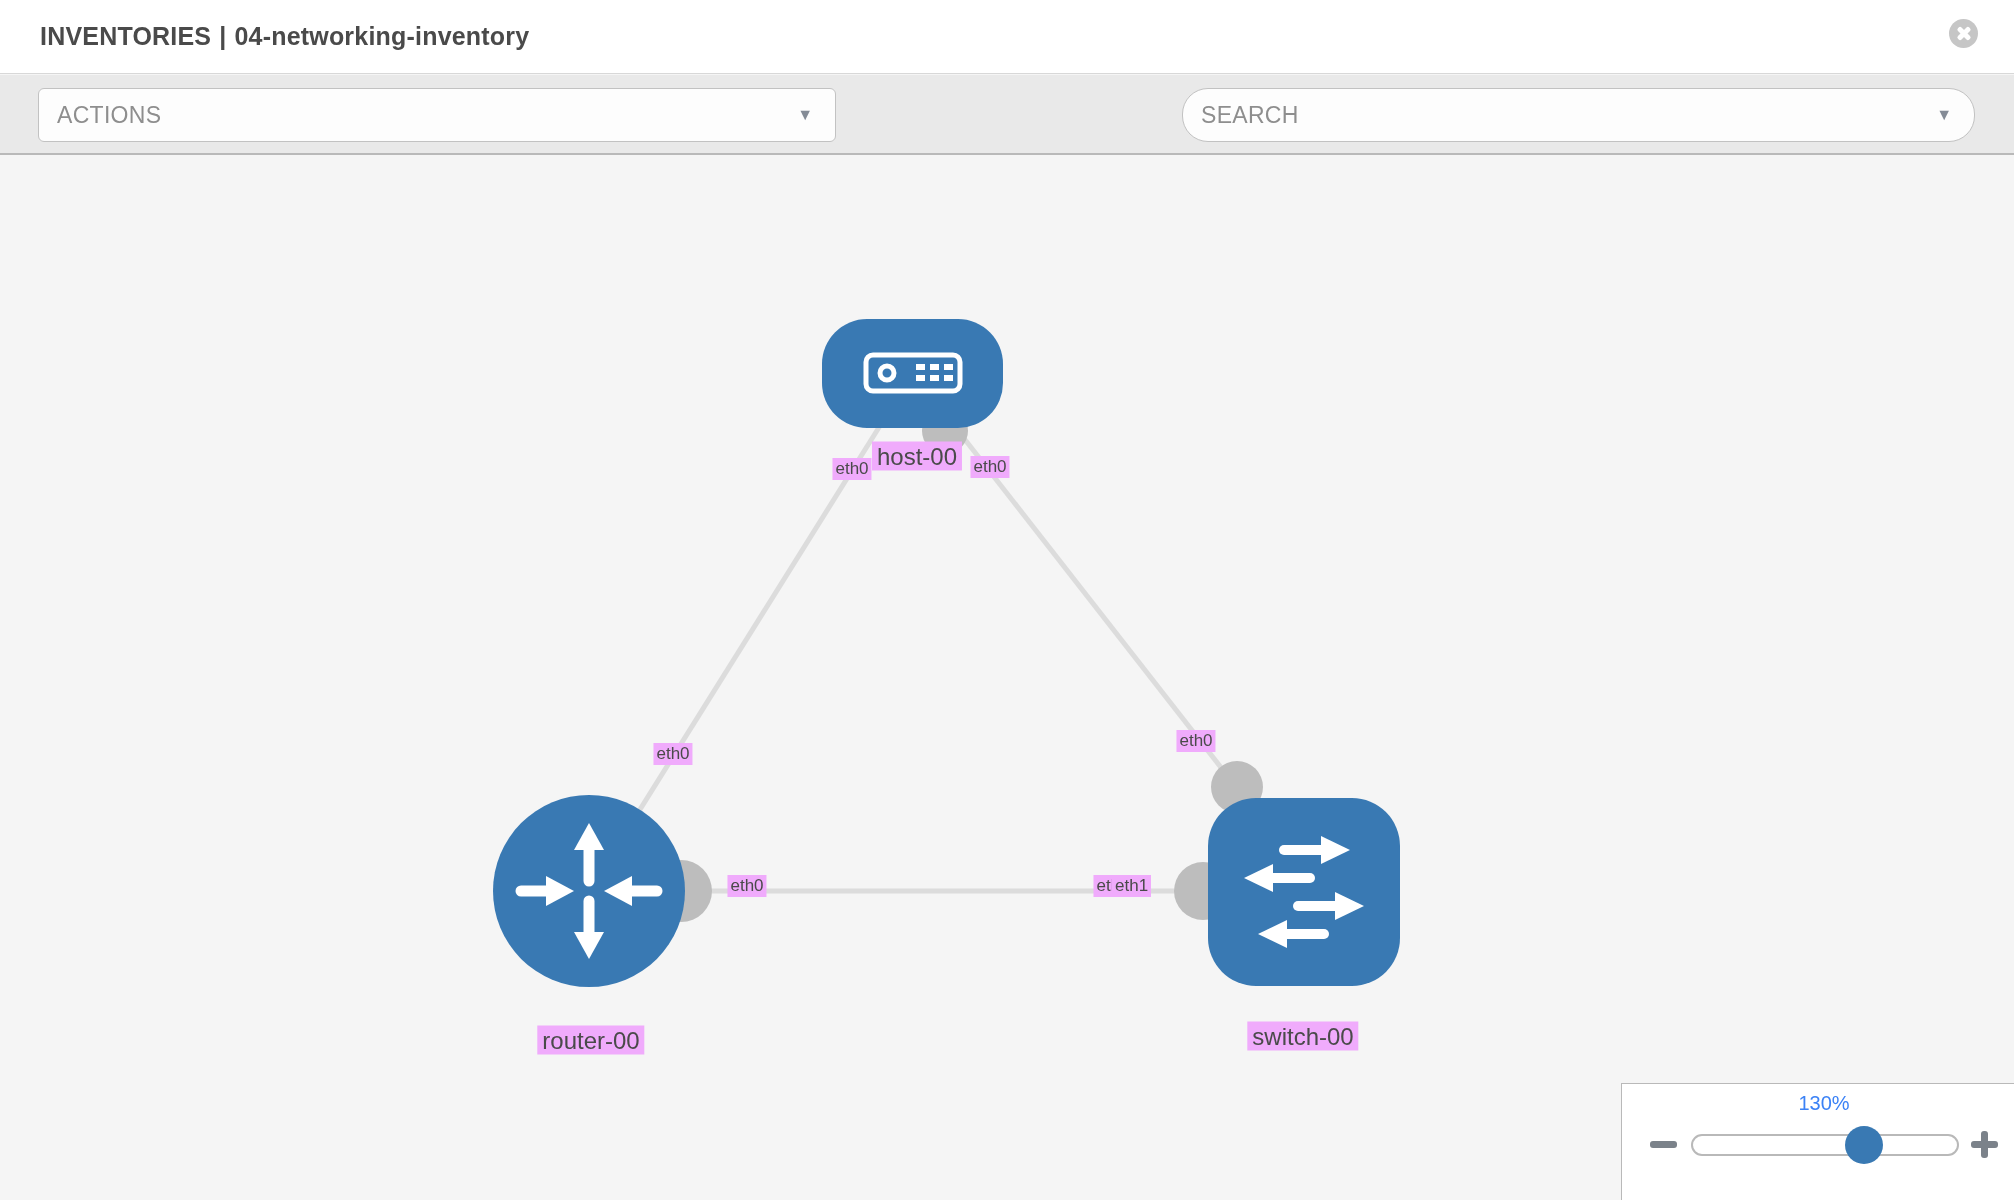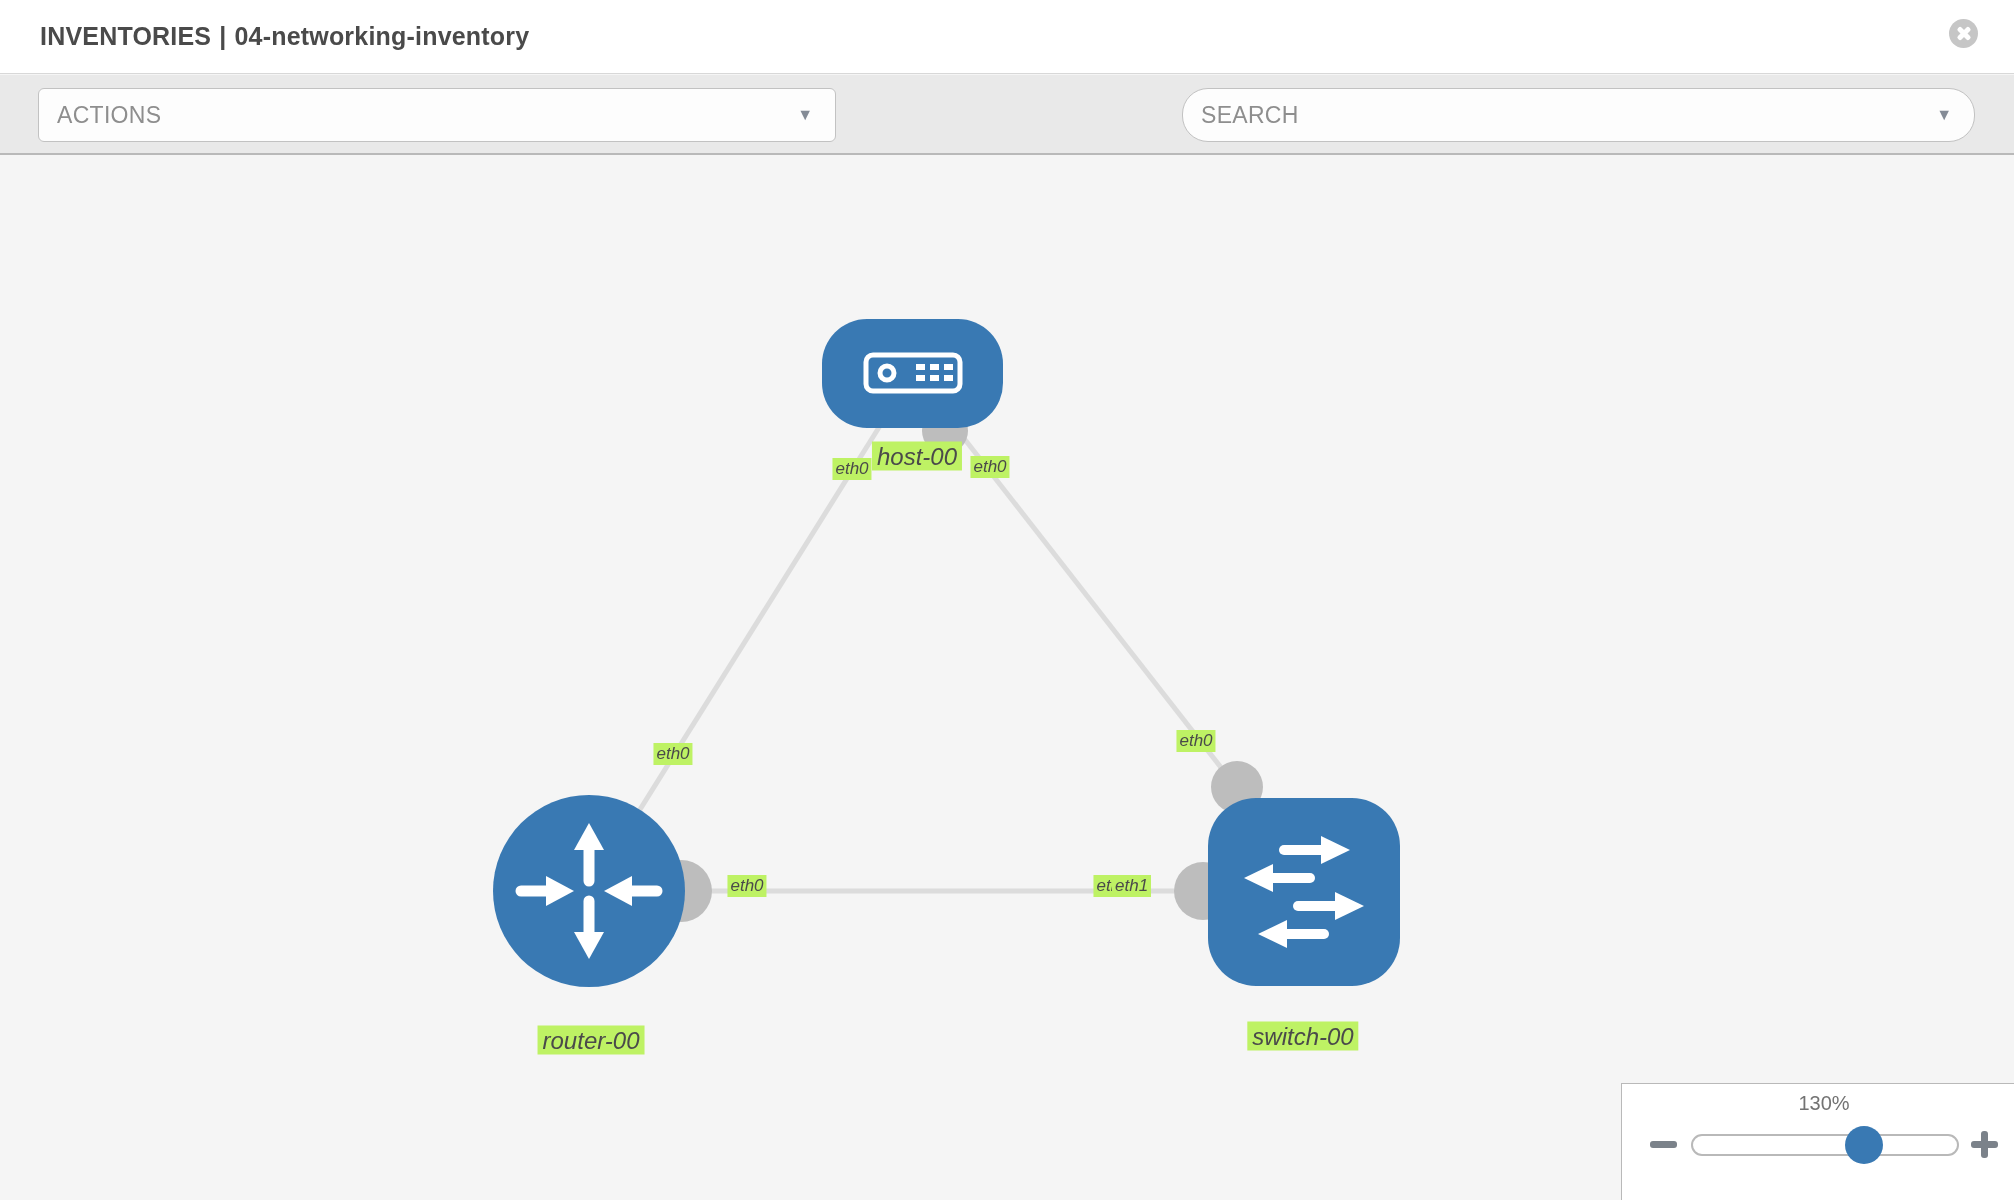--- a/index.html
+++ b/index.html
@@ -23,28 +23,28 @@
   .dropdown .dd-caret { position:absolute; right:22px; top:17px; font-size:16px; color:#848b96; }
   .dd-actions { left:38px;  width:798px; }
   .dd-search  { left:1182px; width:793px;border-radius:26px; }
   .tool-icon { position:absolute; cursor:pointer; }
   .tool-icon svg { display:block; }
 
   
   .canvas { position:absolute; left:0; top:156px; width:2014px; height:1044px; background:#f5f5f5; }
   .canvas svg.graph { position:absolute; left:0; top:0; }
 
-  .graph-label { position:absolute; transform:translate(-50%,-50%); background:#bef264; color:#4a4a4a; white-space:nowrap;font-style:italic; }
+  .graph-label { position:absolute; transform:translate(-50%,-50%); background:#f0abfc; color:#4a4a4a; white-space:nowrap; }
   .if-label   { font-size:17px;  line-height:22px; padding:0 3px; }
   .node-label { font-size:24px; line-height:29px; padding:0 5px; }
   .if-label.no-center { transform:none;text-align:right; }
 
   
   .zoom-panel { position:absolute; left:1621px; top:1083px; width:394px; height:118px; background:#ffffff; border:1px solid #b9b9b9; }
-  .zoom-level { position:absolute; left:147px; top:8px; width:110px; text-align:center; font-size:20px; color:#737373; }
+  .zoom-level { position:absolute; left:147px; top:8px; width:110px; text-align:center; font-size:20px; color:#3b82f6; }
   .zoom-minus { position:absolute; left:28px; top:57px; width:27px; height:7px; border-radius:3px; background:#7b828a; cursor:pointer; }
   .zoom-plus  { position:absolute; left:349px; top:47px; width:27px; height:27px; cursor:pointer; }
   .zoom-plus .pbar1 { position:absolute; left:0; top:10px; width:27px; height:7px; border-radius:3px; background:#7b828a; }
   .zoom-plus .pbar2 { position:absolute; left:10px; top:0; width:7px; height:27px; border-radius:3px; background:#7b828a; }
   .zoom-track { position:absolute; left:69px; top:50px; width:268px; height:22px; border:2px solid #b9b9b9; border-radius:12px; background:#fff; cursor:pointer; }
   .zoom-thumb { position:absolute; left:223px; top:42px; width:38px; height:38px; border-radius:50%; background:#3979b3; cursor:grab; }
 </style>
 </head>
 <body>
 

